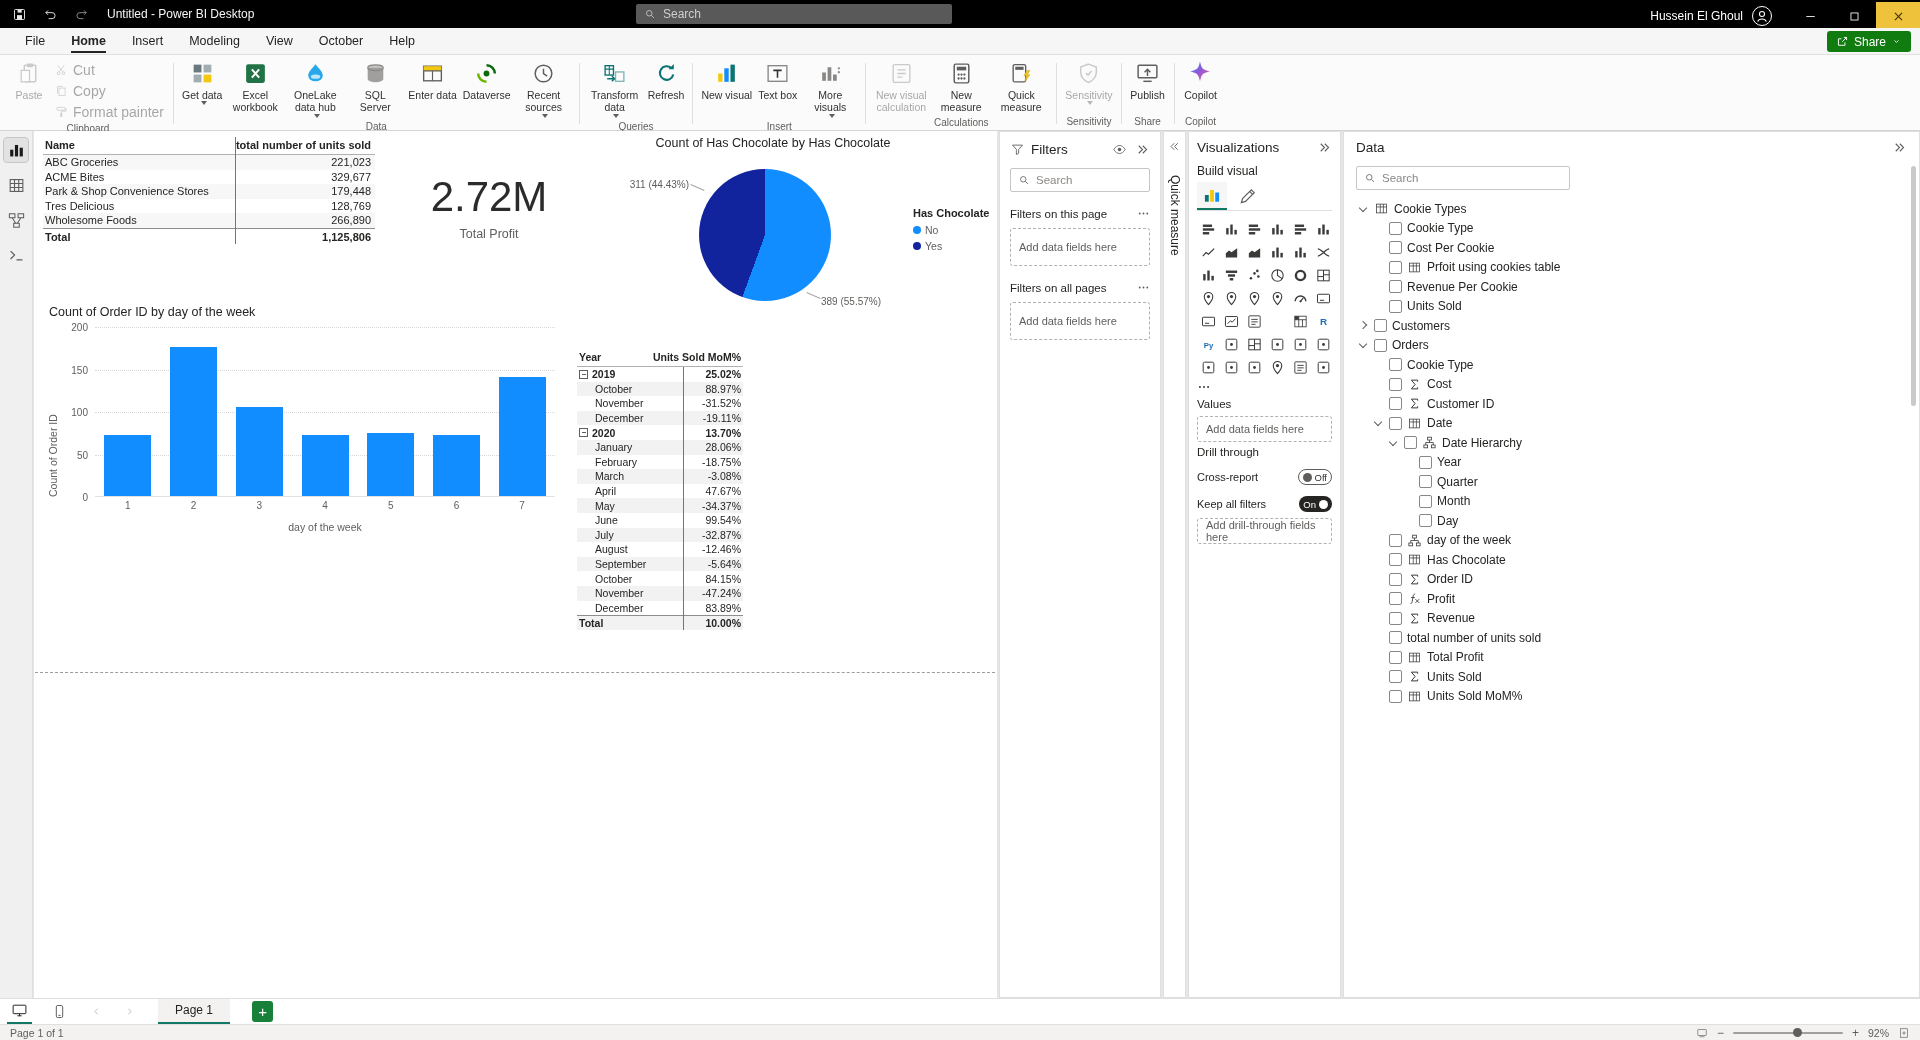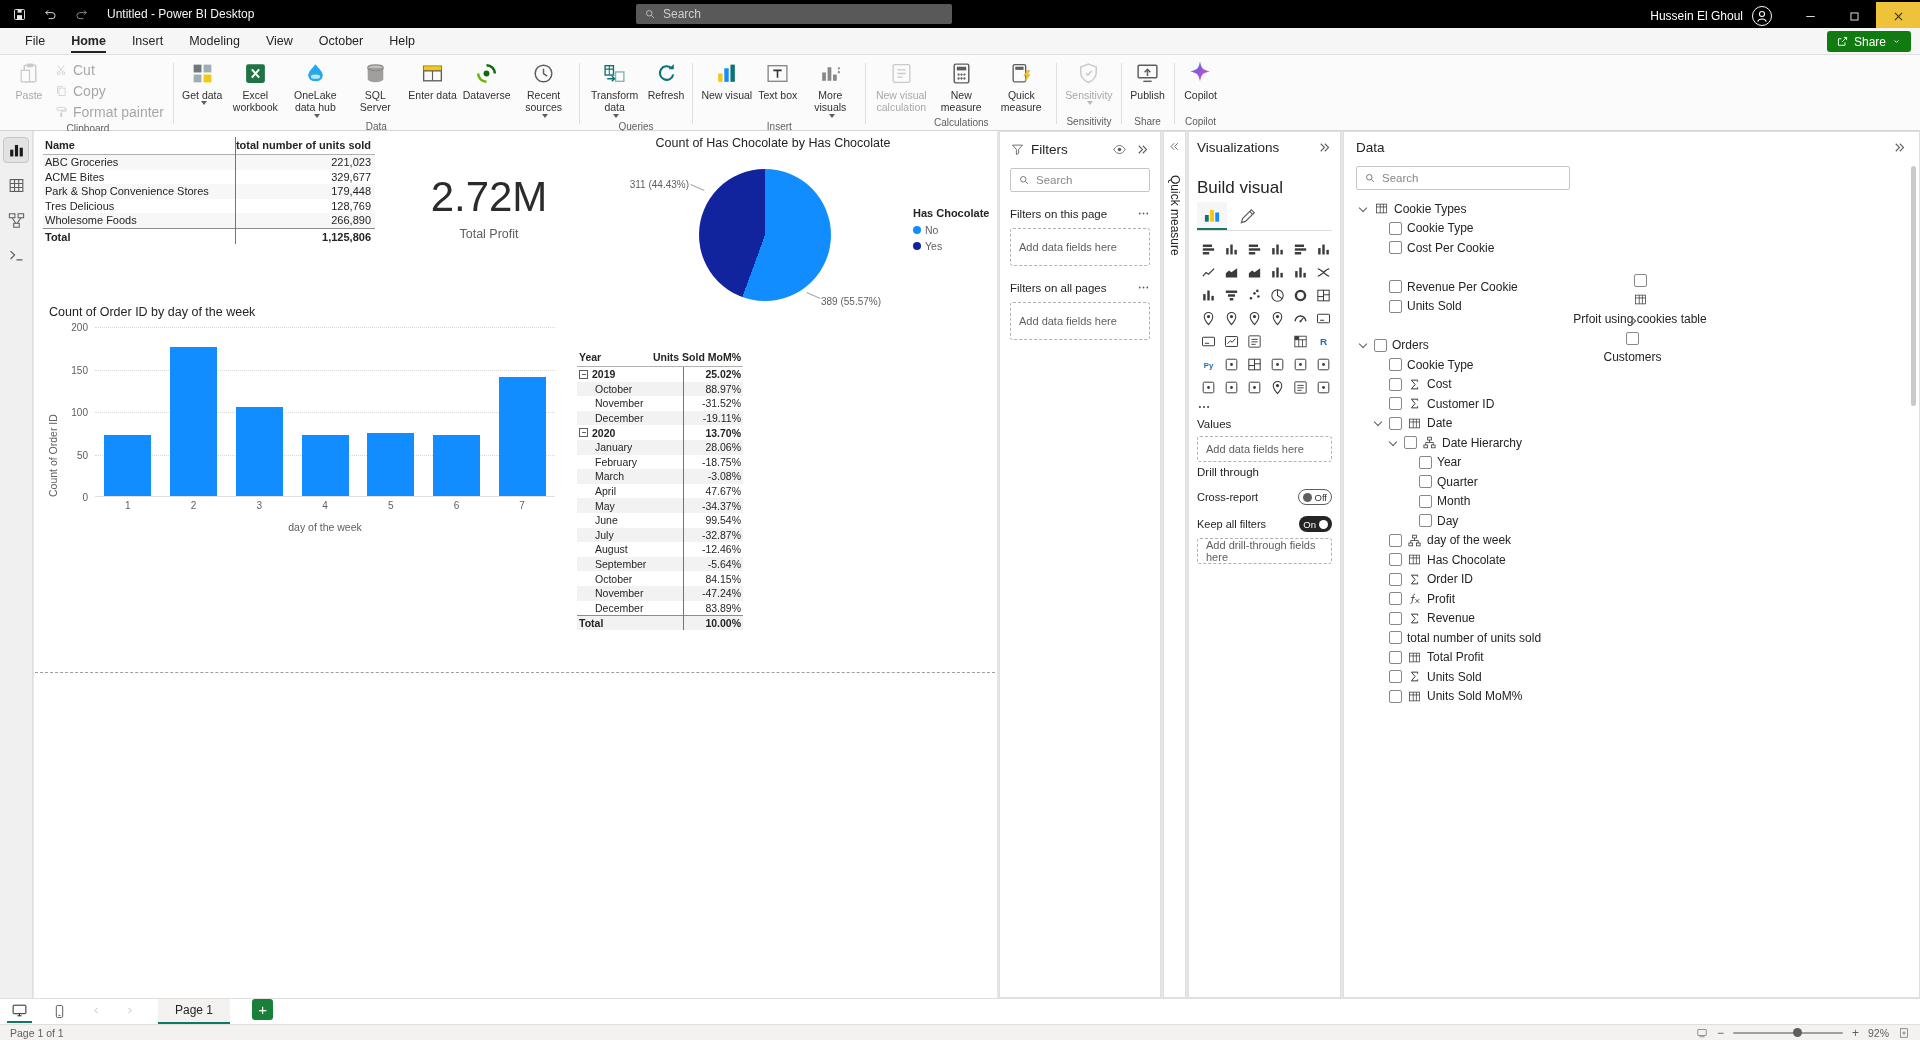--- a/index.html
+++ b/index.html
@@ -128,21 +128,21 @@
   .search-box input::placeholder{color:#8a8886}
   .fsec{display:flex;justify-content:space-between;align-items:center;margin-top:15px;font-size:11.5px;color:#252423}
   .fsec .ic{width:13px;height:13px;color:#605e5c}
   .dashed-box{margin-top:8px;border:1px dashed #b3b0ad;border-radius:3px;padding:12px 8px;font-size:11px;color:#605e5c;background:#fff}
 
   .quick-pane{left:1163px;width:23px;display:flex;flex-direction:column;align-items:center;padding-top:8px}
   .quick-pane .ic{width:13px;height:13px;color:#605e5c}
   .vtext{writing-mode:vertical-rl;font-size:12px;color:#252423;margin-top:22px;white-space:nowrap}
 
   .viz-pane{left:1188px;width:153px;padding:8px 8px}
-  .build-label{margin-top:23px;font-size:17px;color:#252423}
+  .build-label{margin-top:9px;font-size:12px;color:#252423}
   .viz-tabs{display:flex;gap:6px;margin-top:4px;border-bottom:1px solid #e1dfdd}
   .viz-tab{width:30px;height:28px;display:flex;align-items:center;justify-content:center;color:#605e5c}
   .viz-tab .ic{width:20px;height:20px}
   .viz-tab.active{border-bottom:2px solid #117865;background:#f6f6f6}
   .viz-grid{display:grid;grid-template-columns:repeat(6,1fr);gap:1px;margin-top:7px}
   .vz{width:22px;height:22px;display:flex;align-items:center;justify-content:center;color:#3b3a39;border-radius:2px}
   .vz .ic{width:17px;height:17px}
   .viz-more{margin-top:2px;width:22px;height:14px;color:#3b3a39;display:flex;align-items:center}
   .viz-more .ic{width:14px;height:14px}
   .sec-label{margin-top:4px;font-size:11.5px;color:#252423}
@@ -161,21 +161,21 @@
   .titem{display:flex;align-items:center;height:19.5px;gap:5px;color:#252423;white-space:nowrap}
   .chev{width:11px;height:11px;position:relative;flex:none}
   .chev.down::after{content:"";position:absolute;left:2px;top:1.5px;width:5px;height:5px;border-right:1.4px solid #605e5c;border-bottom:1.4px solid #605e5c;transform:rotate(45deg)}
   .chev.right::after{content:"";position:absolute;left:1.5px;top:2px;width:5px;height:5px;border-right:1.4px solid #605e5c;border-bottom:1.4px solid #605e5c;transform:rotate(-45deg)}
   .chev.none{visibility:hidden}
   .cbx{width:13px;height:13px;border:1px solid #8a8886;border-radius:2px;background:#fff;flex:none}
   .ficon{width:15px;height:15px;color:#3b3a39}
   .data-scroll{position:absolute;right:3px;top:34px;width:5px;height:240px;background:#c9c9c9;border-radius:3px}
 
   
-  .pagesbar{position:absolute;left:0;right:0;bottom:16px;height:26px;background:#fff;border-top:1px solid #e1dfdd;display:flex;align-items:flex-start;padding-left:7px;gap:15px}
+  .pagesbar{position:absolute;left:0;right:0;bottom:16px;height:26px;background:#fff;border-top:1px solid #e1dfdd;display:flex;align-items:center;padding-left:7px;gap:15px}
   .pb-ic{width:25px;height:24px;display:flex;align-items:center;justify-content:center;color:#605e5c}
   .pb-ic .ic{width:17px;height:17px}
   .pb-ic.active{border-bottom:2px solid #117865;color:#252423}
   .pb-arrow{width:18px;height:22px;display:flex;align-items:center;justify-content:center;color:#b8b6b4}
   .pb-arrow .ic{width:13px;height:13px}
   .page-tab{margin-left:5px;padding:4px 17px 5px;font-size:12px;background:#f3f2f1;border-bottom:2px solid #117865;color:#252423}
   .add-page{margin-left:7px;width:21px;height:21px;border-radius:3px;background:#188038;color:#fff;display:flex;align-items:center;justify-content:center;font-size:15px;line-height:1}
 
   .statusbar{position:absolute;left:0;right:0;bottom:0;height:16px;background:#f3f2f1;border-top:1px solid #e1dfdd;display:flex;align-items:center;padding:0 10px;font-size:10.5px;color:#605e5c}
   .sb-right{margin-left:auto;display:flex;align-items:center;gap:9px}
@@ -1402,21 +1402,21 @@
         <div class="titem" style="padding-left: 17px;">
           <span class="chev none"></span>
           <span class="cbx"></span>
           <span>Cookie Type</span>
         </div>
         <div class="titem" style="padding-left: 17px;">
           <span class="chev none"></span>
           <span class="cbx"></span>
           <span>Cost Per Cookie</span>
         </div>
-        <div class="titem" style="padding-left: 17px; flex-direction: column;">
+        <div class="titem" style="padding-left: 17px;">
           <span class="chev none"></span>
           <span class="cbx"></span>
           <span class="ic ficon">
             <svg viewBox="0 0 24 24" width="100%" height="100%">
               <g fill="none" stroke="currentColor" stroke-width="1.2">
                 <rect x="4" y="5" width="16" height="14"></rect>
                 <path d="M4 9.5 h16 M10 5 v14 M15 5 v14"></path>
               </g>
             </svg>
           </span>
@@ -1425,21 +1425,21 @@
         <div class="titem" style="padding-left: 17px;">
           <span class="chev none"></span>
           <span class="cbx"></span>
           <span>Revenue Per Cookie</span>
         </div>
         <div class="titem" style="padding-left: 17px;">
           <span class="chev none"></span>
           <span class="cbx"></span>
           <span>Units Sold</span>
         </div>
-        <div class="titem" style="padding-left: 2px; flex-direction: column;">
+        <div class="titem" style="padding-left: 2px;">
           <span class="chev right"></span>
           <span class="cbx"></span>
           <span>Customers</span>
         </div>
         <div class="titem" style="padding-left: 2px;">
           <span class="chev down"></span>
           <span class="cbx"></span>
           <span>Orders</span>
         </div>
         <div class="titem" style="padding-left: 17px;">

